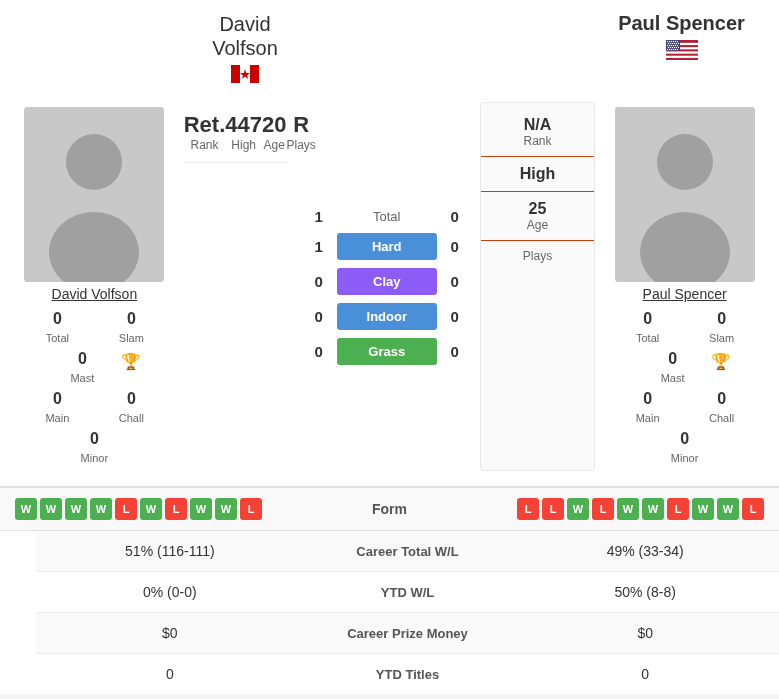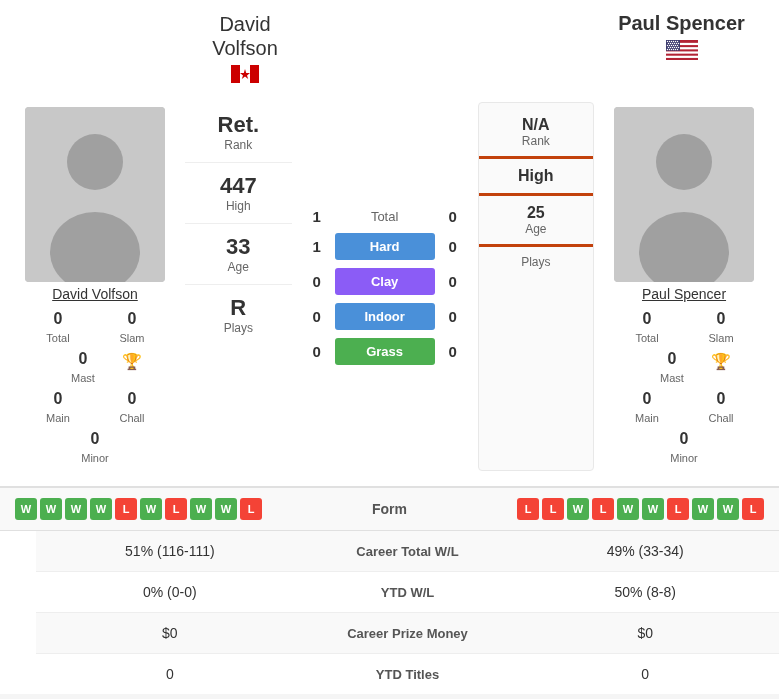--- a/index.html
+++ b/index.html
@@ -82,21 +82,21 @@
     }
 
     .trophy-icon {
       color: #4a9ed4;
       font-size: 16px;
     }
 
     
     .center-col {
       display: flex;
-      flex-direction: column;
+      flex-direction: row;
       align-items: flex-start;
       width: 120px;
       padding: 0 5px;
     }
 
     .center-stat {
       text-align: center;
       padding: 10px 0;
       border-bottom: 1px solid #eee;
       width: 100%;
@@ -174,21 +174,21 @@
       border: 1px solid #e8e8e8;
       border-radius: 4px;
       padding: 5px 0;
       margin: 0 5px;
       background: #fafafa;
     }
 
     .right-stat {
       text-align: center;
       padding: 8px 5px;
-      border-bottom: 3px solid #c2410c;
+      border-bottom: 1px solid #c2410c;
       width: 100%;
     }
 
     .right-stat:last-child {
       border-bottom: none;
     }
 
     .right-stat-value {
       font-size: 16px;
       font-weight: bold;
@@ -390,21 +390,21 @@
     <div class="center-col">
       <div class="center-stat">
         <div class="center-value">Ret.</div>
         <div class="center-label">Rank</div>
       </div>
       <div class="center-stat">
         <div class="center-value">447</div>
         <div class="center-label">High</div>
       </div>
       <div class="center-stat">
-        <div class="center-value">33</div>
+        <div class="center-value">20</div>
         <div class="center-label">Age</div>
       </div>
       <div class="center-stat">
         <div class="center-value">R</div>
         <div class="center-label">Plays</div>
       </div>
     </div>
 
     <div class="court-section">
 

